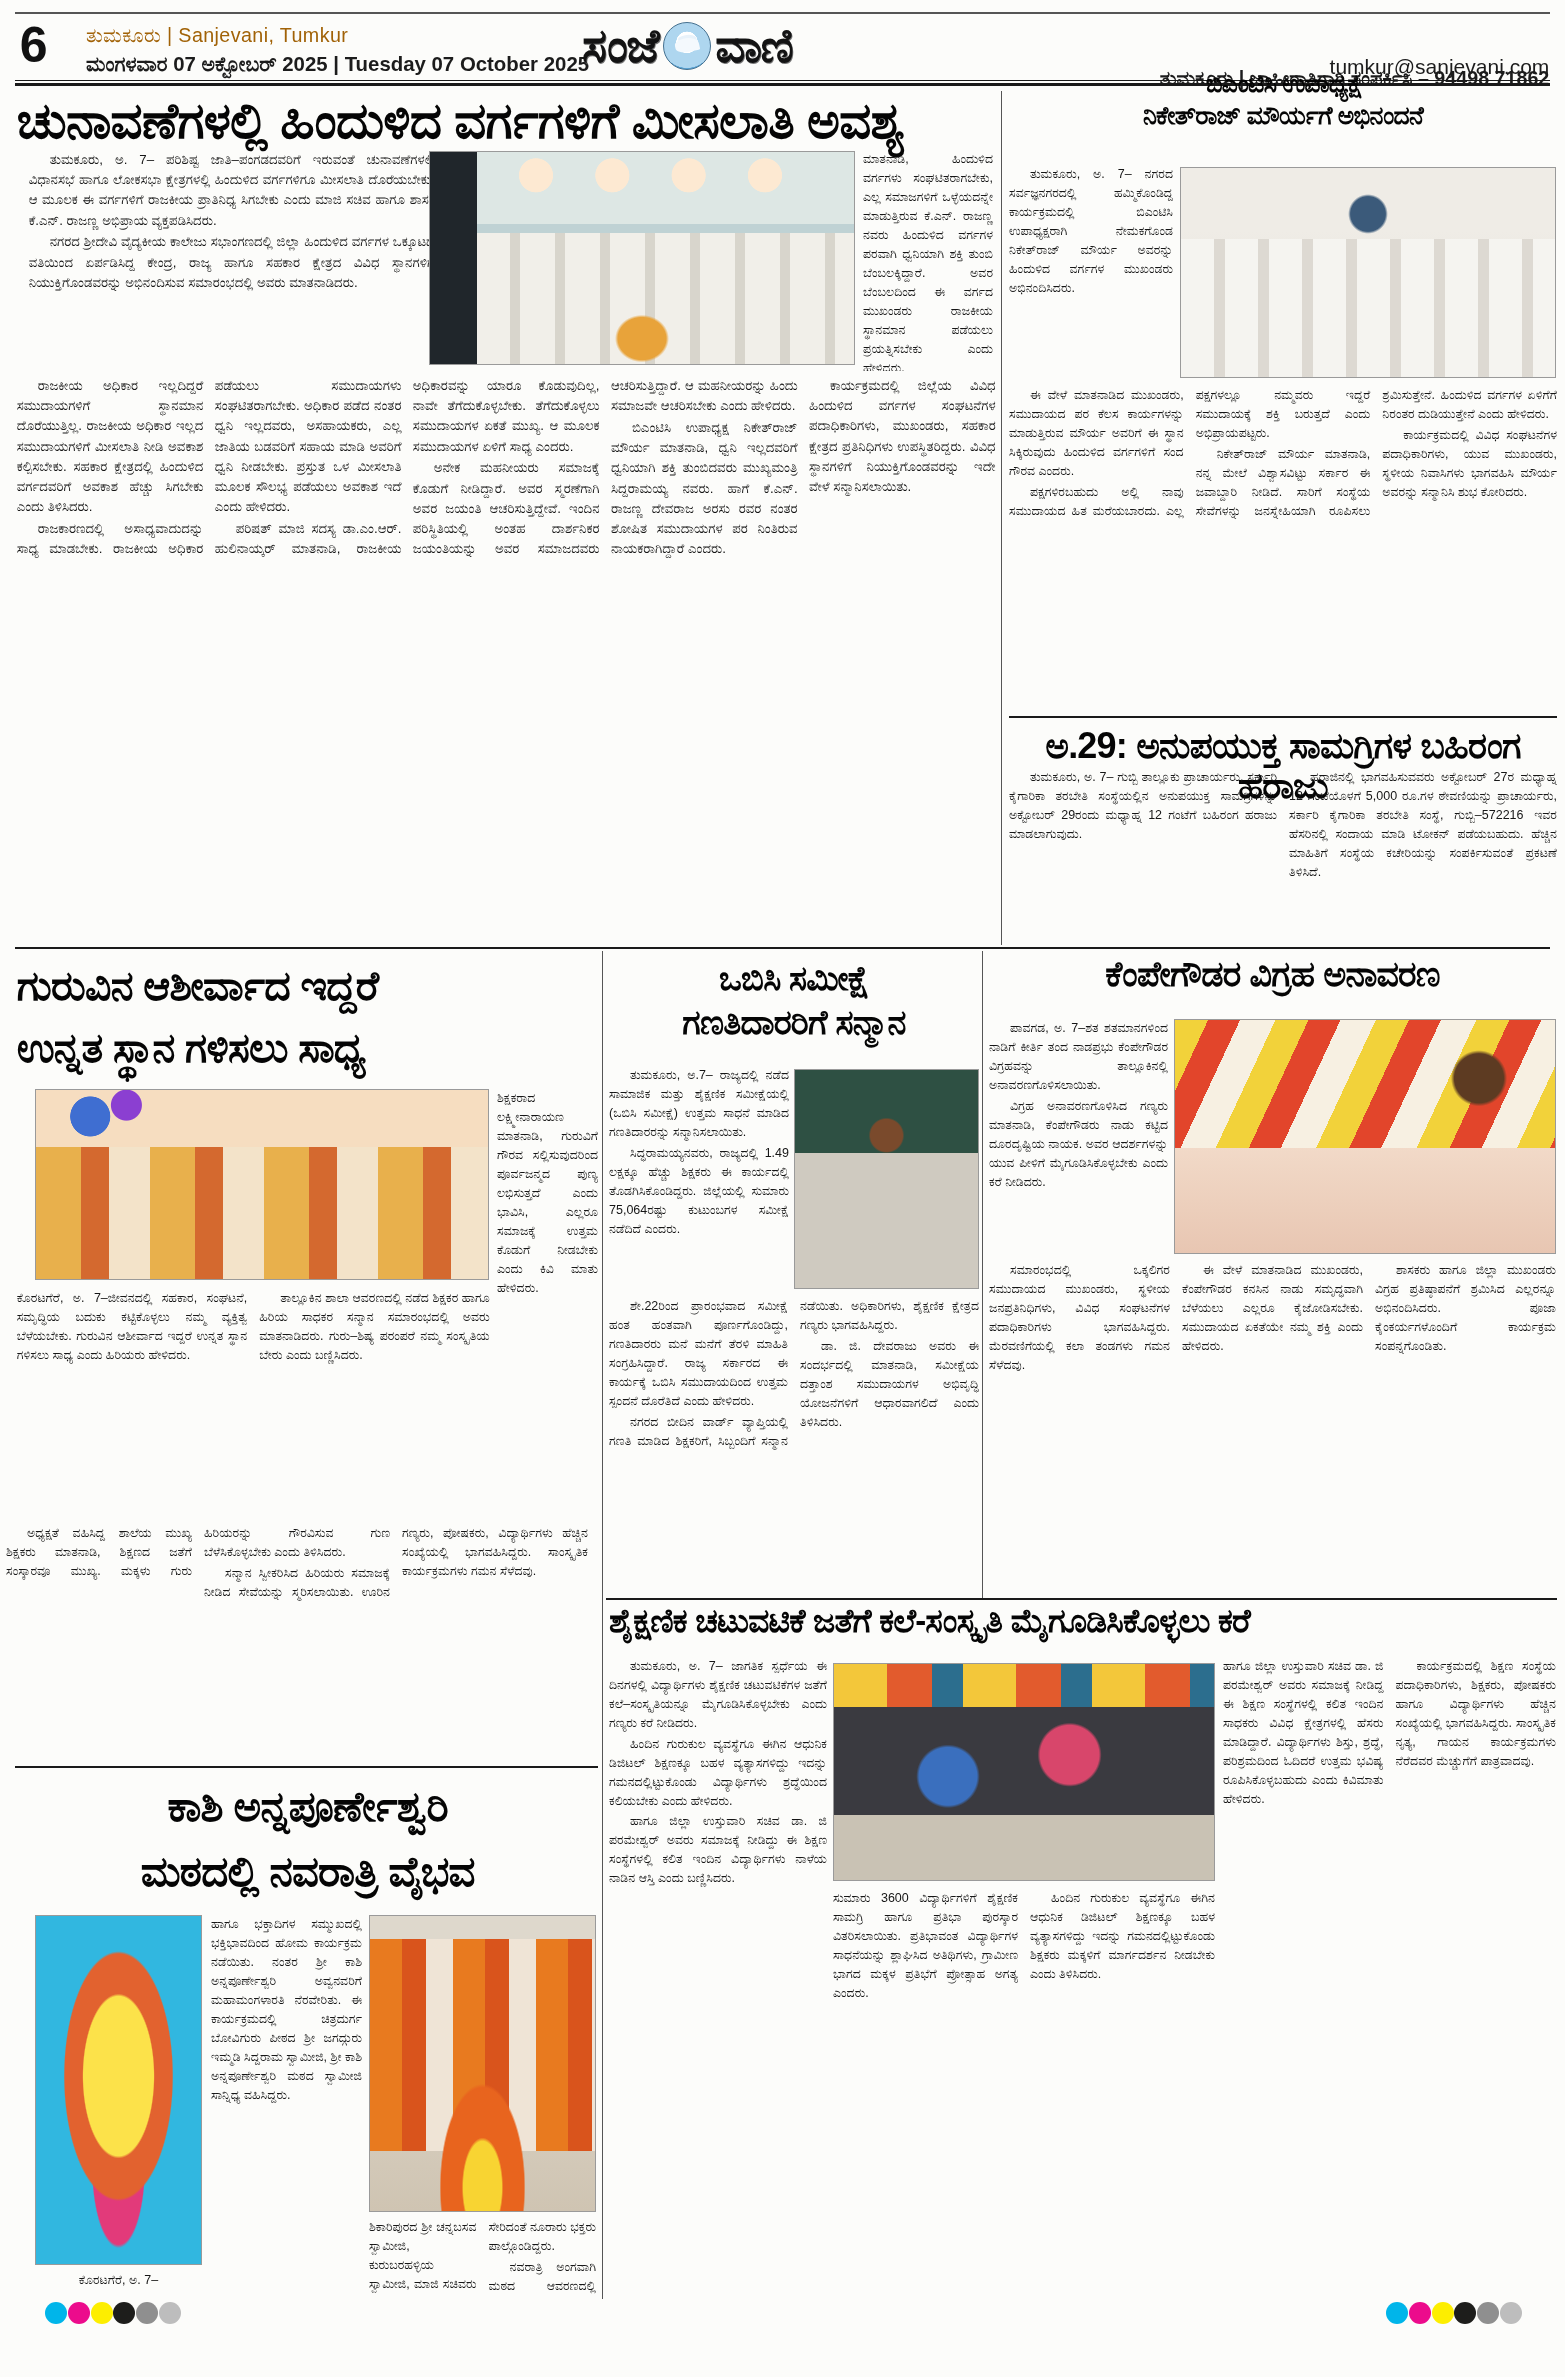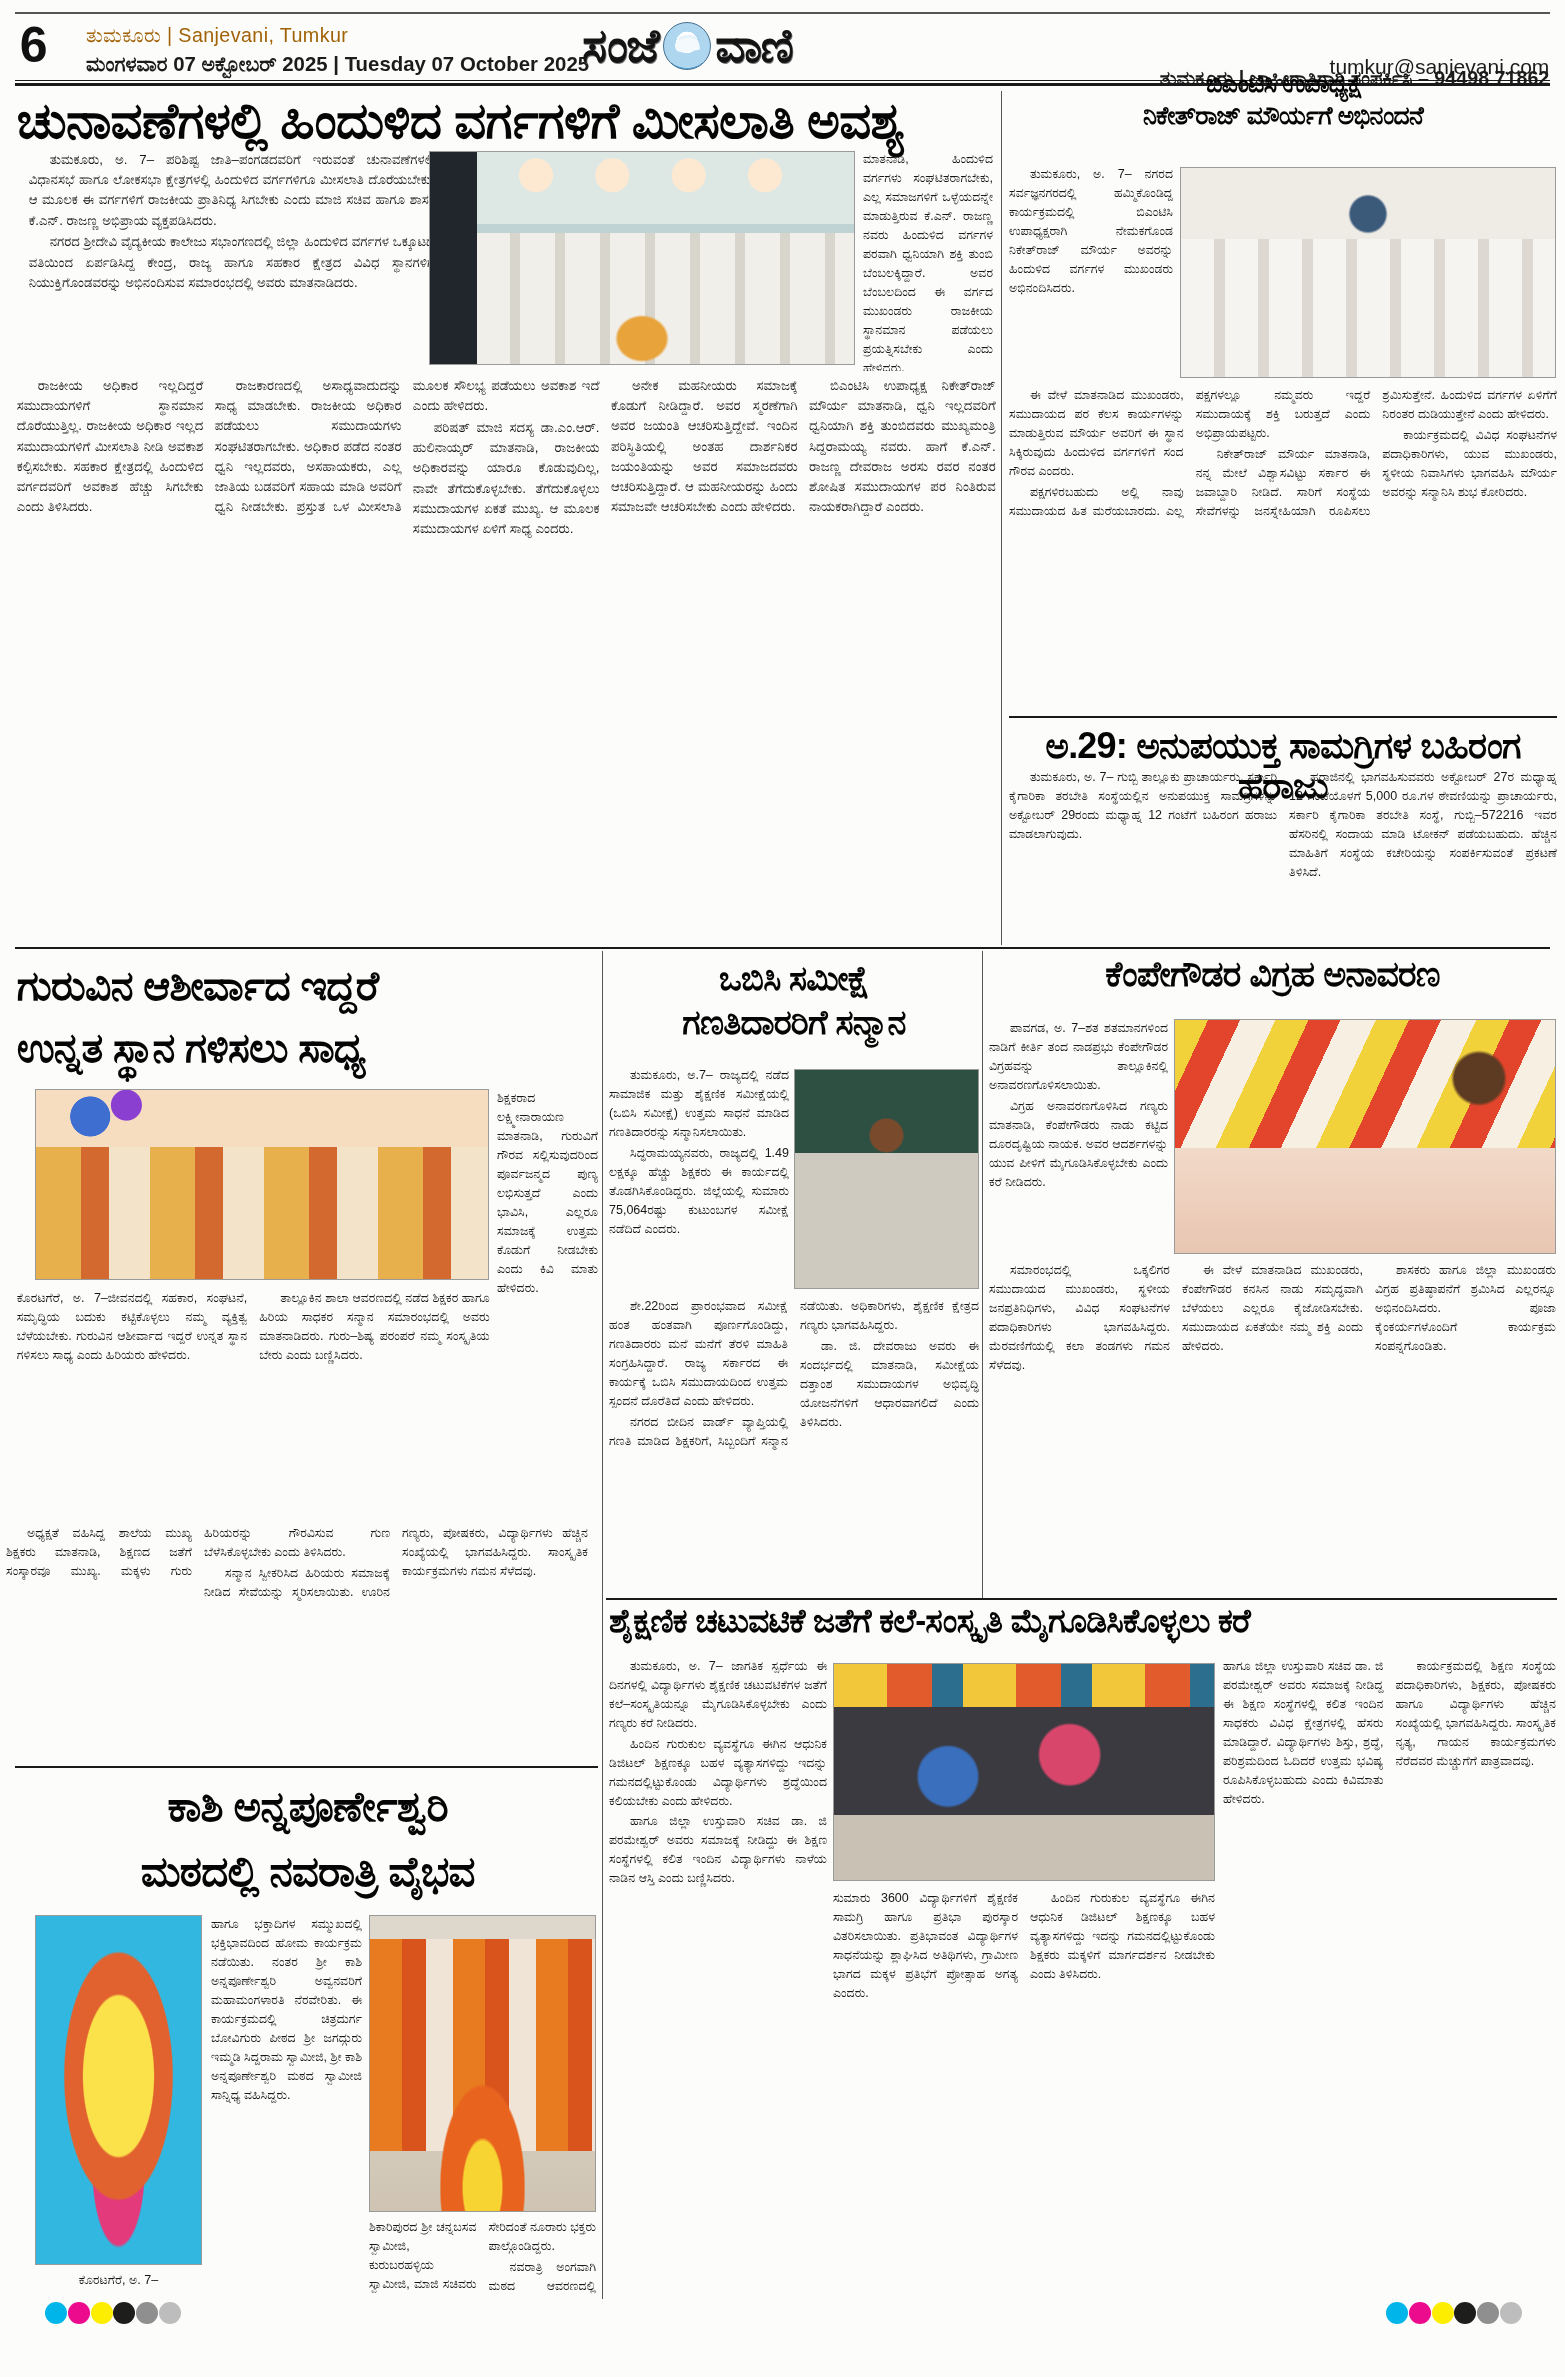--- a/index.html
+++ b/index.html
@@ -164,20 +164,21 @@
   <div class="abs bodytxt small" style="left:863px; top:150px; width:130px; height:221px;">
     <p class="noindent">ಮಾತನಾಡಿ, ಹಿಂದುಳಿದ ವರ್ಗಗಳು ಸಂಘಟಿತರಾಗಬೇಕು, ಎಲ್ಲ ಸಮಾಜಗಳಿಗೆ ಒಳ್ಳೆಯದನ್ನೇ ಮಾಡುತ್ತಿರುವ ಕೆ.ಎನ್. ರಾಜಣ್ಣ ನವರು ಹಿಂದುಳಿದ ವರ್ಗಗಳ ಪರವಾಗಿ ಧ್ವನಿಯಾಗಿ ಶಕ್ತಿ ತುಂಬಿ ಬೆಂಬಲಕ್ಕಿದ್ದಾರೆ. ಅವರ ಬೆಂಬಲದಿಂದ ಈ ವರ್ಗದ ಮುಖಂಡರು ರಾಜಕೀಯ ಸ್ಥಾನಮಾನ ಪಡೆಯಲು ಪ್ರಯತ್ನಿಸಬೇಕು ಎಂದು ಹೇಳಿದರು.</p>
   </div>
 
   <div class="abs bodytxt cols-5" style="left:16.7px; top:376px; width:979px; height:567px;">
     <p>ರಾಜಕೀಯ ಅಧಿಕಾರ ಇಲ್ಲದಿದ್ದರೆ ಸಮುದಾಯಗಳಿಗೆ ಸ್ಥಾನಮಾನ ದೊರೆಯುತ್ತಿಲ್ಲ. ರಾಜಕೀಯ ಅಧಿಕಾರ ಇಲ್ಲದ ಸಮುದಾಯಗಳಿಗೆ ಮೀಸಲಾತಿ ನೀಡಿ ಅವಕಾಶ ಕಲ್ಪಿಸಬೇಕು. ಸಹಕಾರ ಕ್ಷೇತ್ರದಲ್ಲಿ ಹಿಂದುಳಿದ ವರ್ಗದವರಿಗೆ ಅವಕಾಶ ಹೆಚ್ಚು ಸಿಗಬೇಕು ಎಂದು ತಿಳಿಸಿದರು.</p>
     <p>ರಾಜಕಾರಣದಲ್ಲಿ ಅಸಾಧ್ಯವಾದುದನ್ನು ಸಾಧ್ಯ ಮಾಡಬೇಕು. ರಾಜಕೀಯ ಅಧಿಕಾರ ಪಡೆಯಲು ಸಮುದಾಯಗಳು ಸಂಘಟಿತರಾಗಬೇಕು. ಅಧಿಕಾರ ಪಡೆದ ನಂತರ ಧ್ವನಿ ಇಲ್ಲದವರು, ಅಸಹಾಯಕರು, ಎಲ್ಲ ಜಾತಿಯ ಬಡವರಿಗೆ ಸಹಾಯ ಮಾಡಿ ಅವರಿಗೆ ಧ್ವನಿ ನೀಡಬೇಕು. ಪ್ರಸ್ತುತ ಒಳ ಮೀಸಲಾತಿ ಮೂಲಕ ಸೌಲಭ್ಯ ಪಡೆಯಲು ಅವಕಾಶ ಇದೆ ಎಂದು ಹೇಳಿದರು.</p>
     <p>ಪರಿಷತ್ ಮಾಜಿ ಸದಸ್ಯ ಡಾ.ಎಂ.ಆರ್. ಹುಲಿನಾಯ್ಕರ್ ಮಾತನಾಡಿ, ರಾಜಕೀಯ ಅಧಿಕಾರವನ್ನು ಯಾರೂ ಕೊಡುವುದಿಲ್ಲ, ನಾವೇ ತೆಗೆದುಕೊಳ್ಳಬೇಕು. ತೆಗೆದುಕೊಳ್ಳಲು ಸಮುದಾಯಗಳ ಏಕತೆ ಮುಖ್ಯ. ಆ ಮೂಲಕ ಸಮುದಾಯಗಳ ಏಳಿಗೆ ಸಾಧ್ಯ ಎಂದರು.</p>
     <p>ಅನೇಕ ಮಹನೀಯರು ಸಮಾಜಕ್ಕೆ ಕೊಡುಗೆ ನೀಡಿದ್ದಾರೆ. ಅವರ ಸ್ಮರಣೆಗಾಗಿ ಅವರ ಜಯಂತಿ ಆಚರಿಸುತ್ತಿದ್ದೇವೆ. ಇಂದಿನ ಪರಿಸ್ಥಿತಿಯಲ್ಲಿ ಅಂತಹ ದಾರ್ಶನಿಕರ ಜಯಂತಿಯನ್ನು ಅವರ ಸಮಾಜದವರು ಆಚರಿಸುತ್ತಿದ್ದಾರೆ. ಆ ಮಹನೀಯರನ್ನು ಹಿಂದು ಸಮಾಜವೇ ಆಚರಿಸಬೇಕು ಎಂದು ಹೇಳಿದರು.</p>
     <p>ಬಿಎಂಟಿಸಿ ಉಪಾಧ್ಯಕ್ಷ ನಿಕೇತ್‌ರಾಜ್ ಮೌರ್ಯ ಮಾತನಾಡಿ, ಧ್ವನಿ ಇಲ್ಲದವರಿಗೆ ಧ್ವನಿಯಾಗಿ ಶಕ್ತಿ ತುಂಬಿದವರು ಮುಖ್ಯಮಂತ್ರಿ ಸಿದ್ದರಾಮಯ್ಯ ನವರು. ಹಾಗೆ ಕೆ.ಎನ್. ರಾಜಣ್ಣ ದೇವರಾಜ ಅರಸು ರವರ ನಂತರ ಶೋಷಿತ ಸಮುದಾಯಗಳ ಪರ ನಿಂತಿರುವ ನಾಯಕರಾಗಿದ್ದಾರೆ ಎಂದರು.</p>
+    <p>ಕಾರ್ಯಕ್ರಮದಲ್ಲಿ ಜಿಲ್ಲೆಯ ವಿವಿಧ ಹಿಂದುಳಿದ ವರ್ಗಗಳ ಸಂಘಟನೆಗಳ ಪದಾಧಿಕಾರಿಗಳು, ಮುಖಂಡರು, ಸಹಕಾರ ಕ್ಷೇತ್ರದ ಪ್ರತಿನಿಧಿಗಳು ಉಪಸ್ಥಿತರಿದ್ದರು. ವಿವಿಧ ಸ್ಥಾನಗಳಿಗೆ ನಿಯುಕ್ತಿಗೊಂಡವರನ್ನು ಇದೇ ವೇಳೆ ಸನ್ಮಾನಿಸಲಾಯಿತು.</p>
   </div>
 
   <div class="rule-soft abs" style="left:1001px; top:91px; width:0.8px; height:854px;"></div>
 
   <div class="abs headline h-lg" style="left:1009px; top:67px; width:548px;">
     <div>ಬಿಎಂಟಿಸಿ ಉಪಾಧ್ಯಕ್ಷ</div>
     <div>ನಿಕೇತ್‌ರಾಜ್ ಮೌರ್ಯಗೆ ಅಭಿನಂದನೆ</div>
   </div>
 
   <div class="abs bodytxt small" style="left:1009px; top:165px; width:164px; height:218px;">

